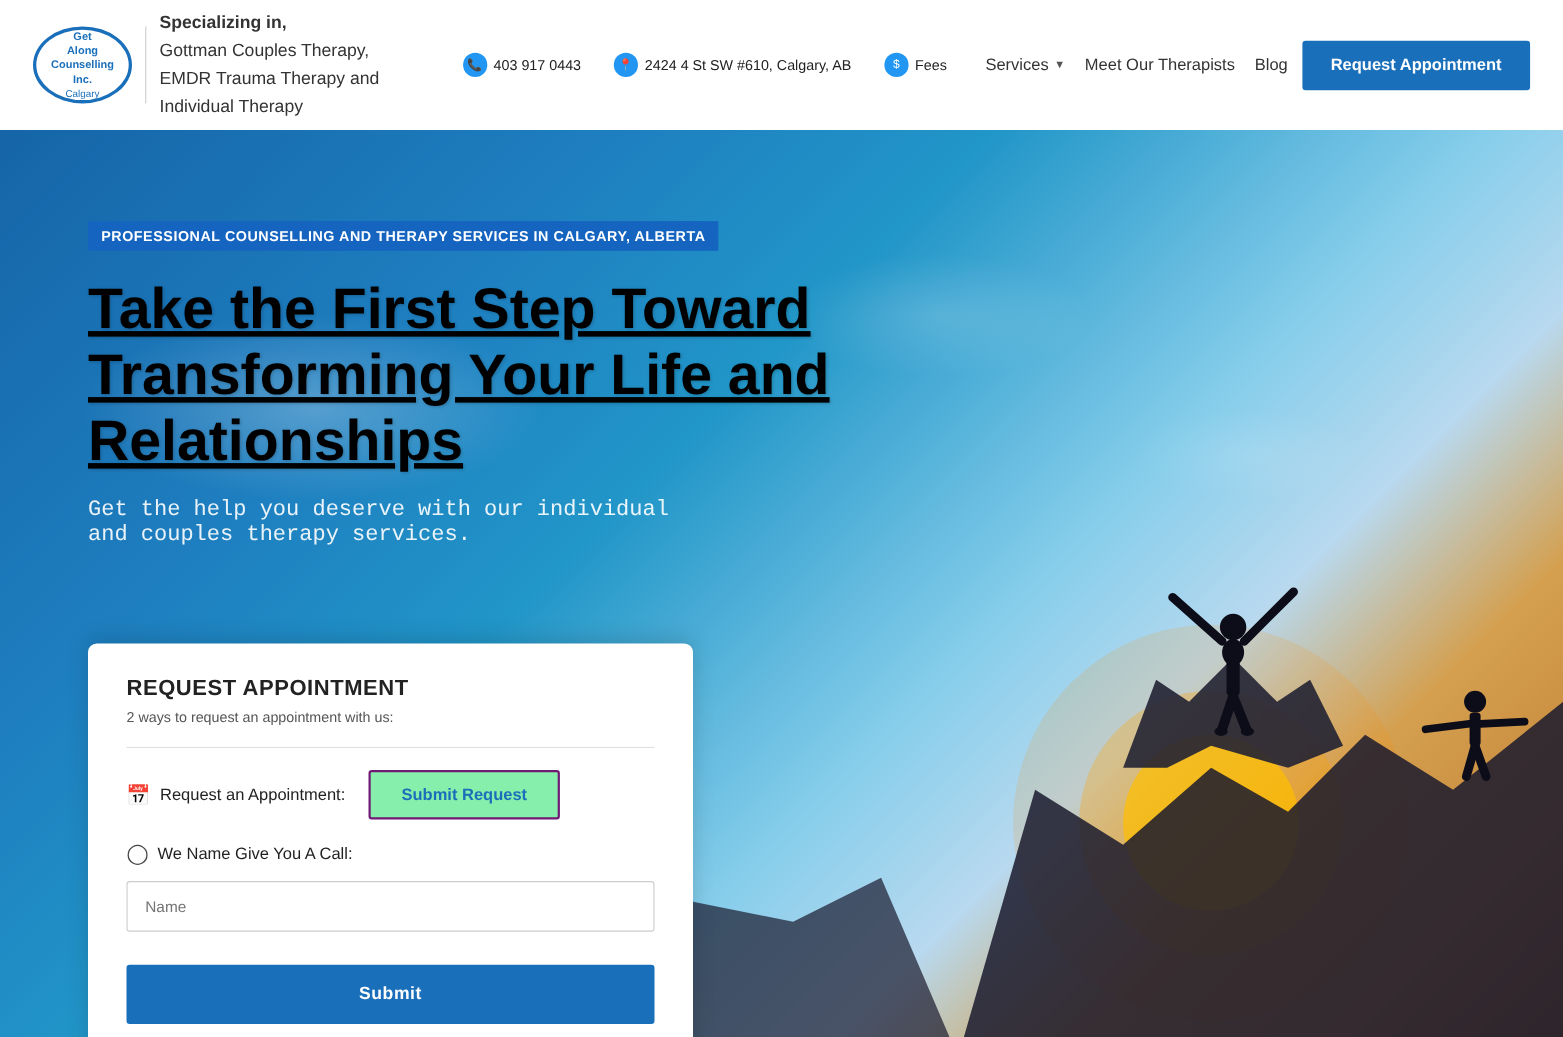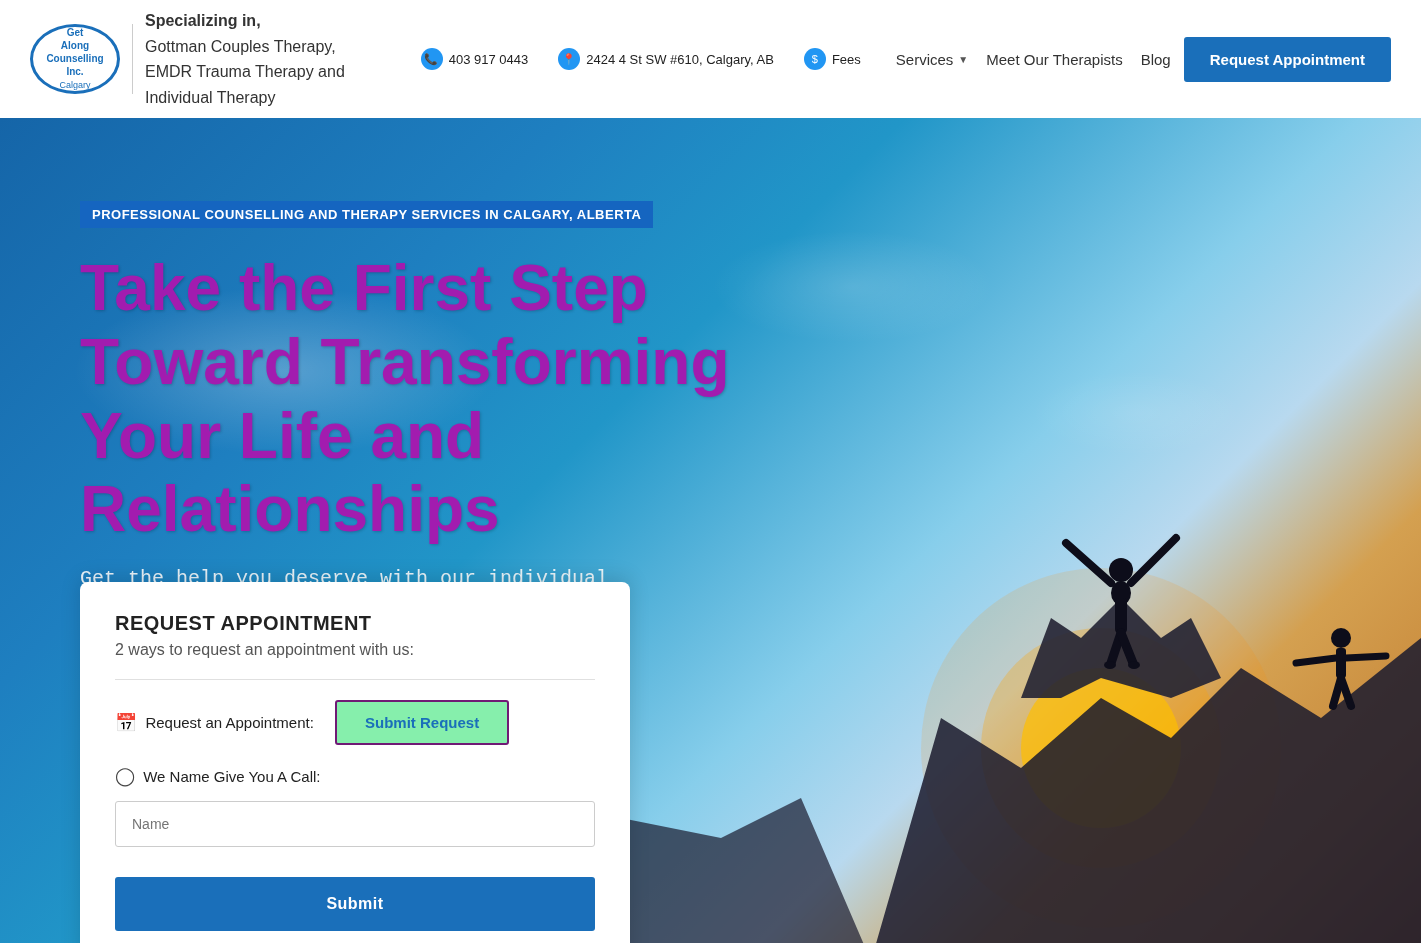--- a/index.html
+++ b/index.html
@@ -149,26 +149,27 @@
       background: #1565C0;
       color: #fff;
       font-size: 13px;
       font-weight: bold;
       padding: 6px 12px;
       display: inline-block;
       margin-bottom: 24px;
       letter-spacing: 0.5px;
     }
     .hero-title {
-      font-size: 64px;
+      font-size: 52px;
       font-weight: 900;
       line-height: 1.15;
       margin-bottom: 20px;
-      color: #a21caf;
+      color: #000000;
       text-shadow: 1px 1px 3px rgba(0,0,0,0.2);
+      text-decoration: underline;
     }
     .hero-subtitle {
       font-size: 20px;
       color: rgba(255,255,255,0.9);
       margin-bottom: 40px;
       max-width: 560px;
       font-family: Liberation Mono, monospace;
     }
 
     
@@ -183,21 +184,21 @@
       box-shadow: 0 -4px 20px rgba(0,0,0,0.15);
     }
     .appt-title {
       font-size: 20px;
       font-weight: bold;
       color: #222;
       margin-bottom: 6px;
       letter-spacing: 0.5px;
     }
     .appt-subtitle {
-      font-size: 16px;
+      font-size: 13px;
       color: #555;
       margin-bottom: 20px;
     }
     .appt-divider {
       height: 1px;
       background: #e0e0e0;
       margin-bottom: 20px;
     }
     .appt-row {
       display: flex;

